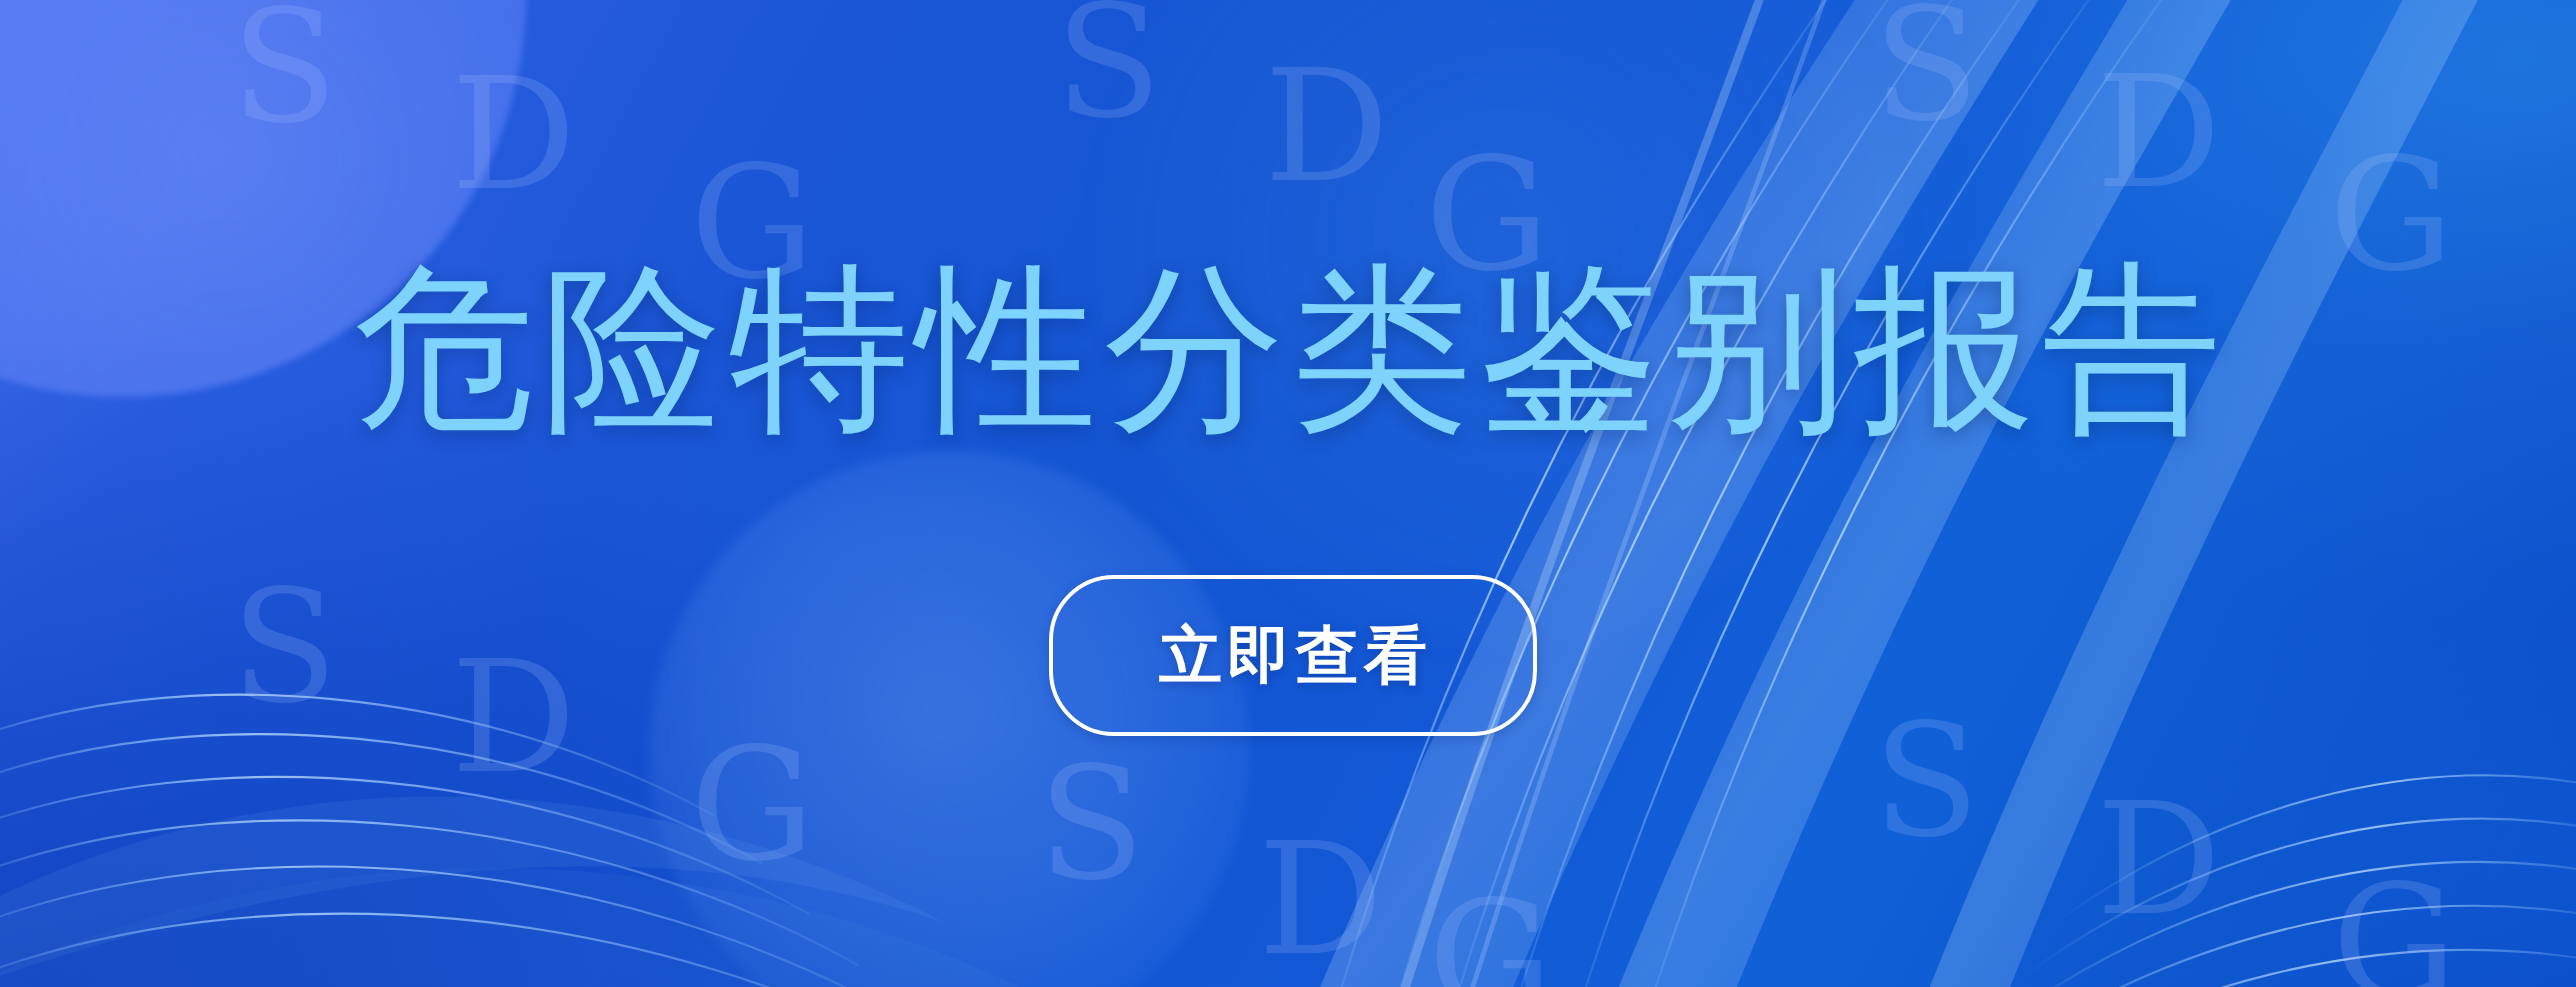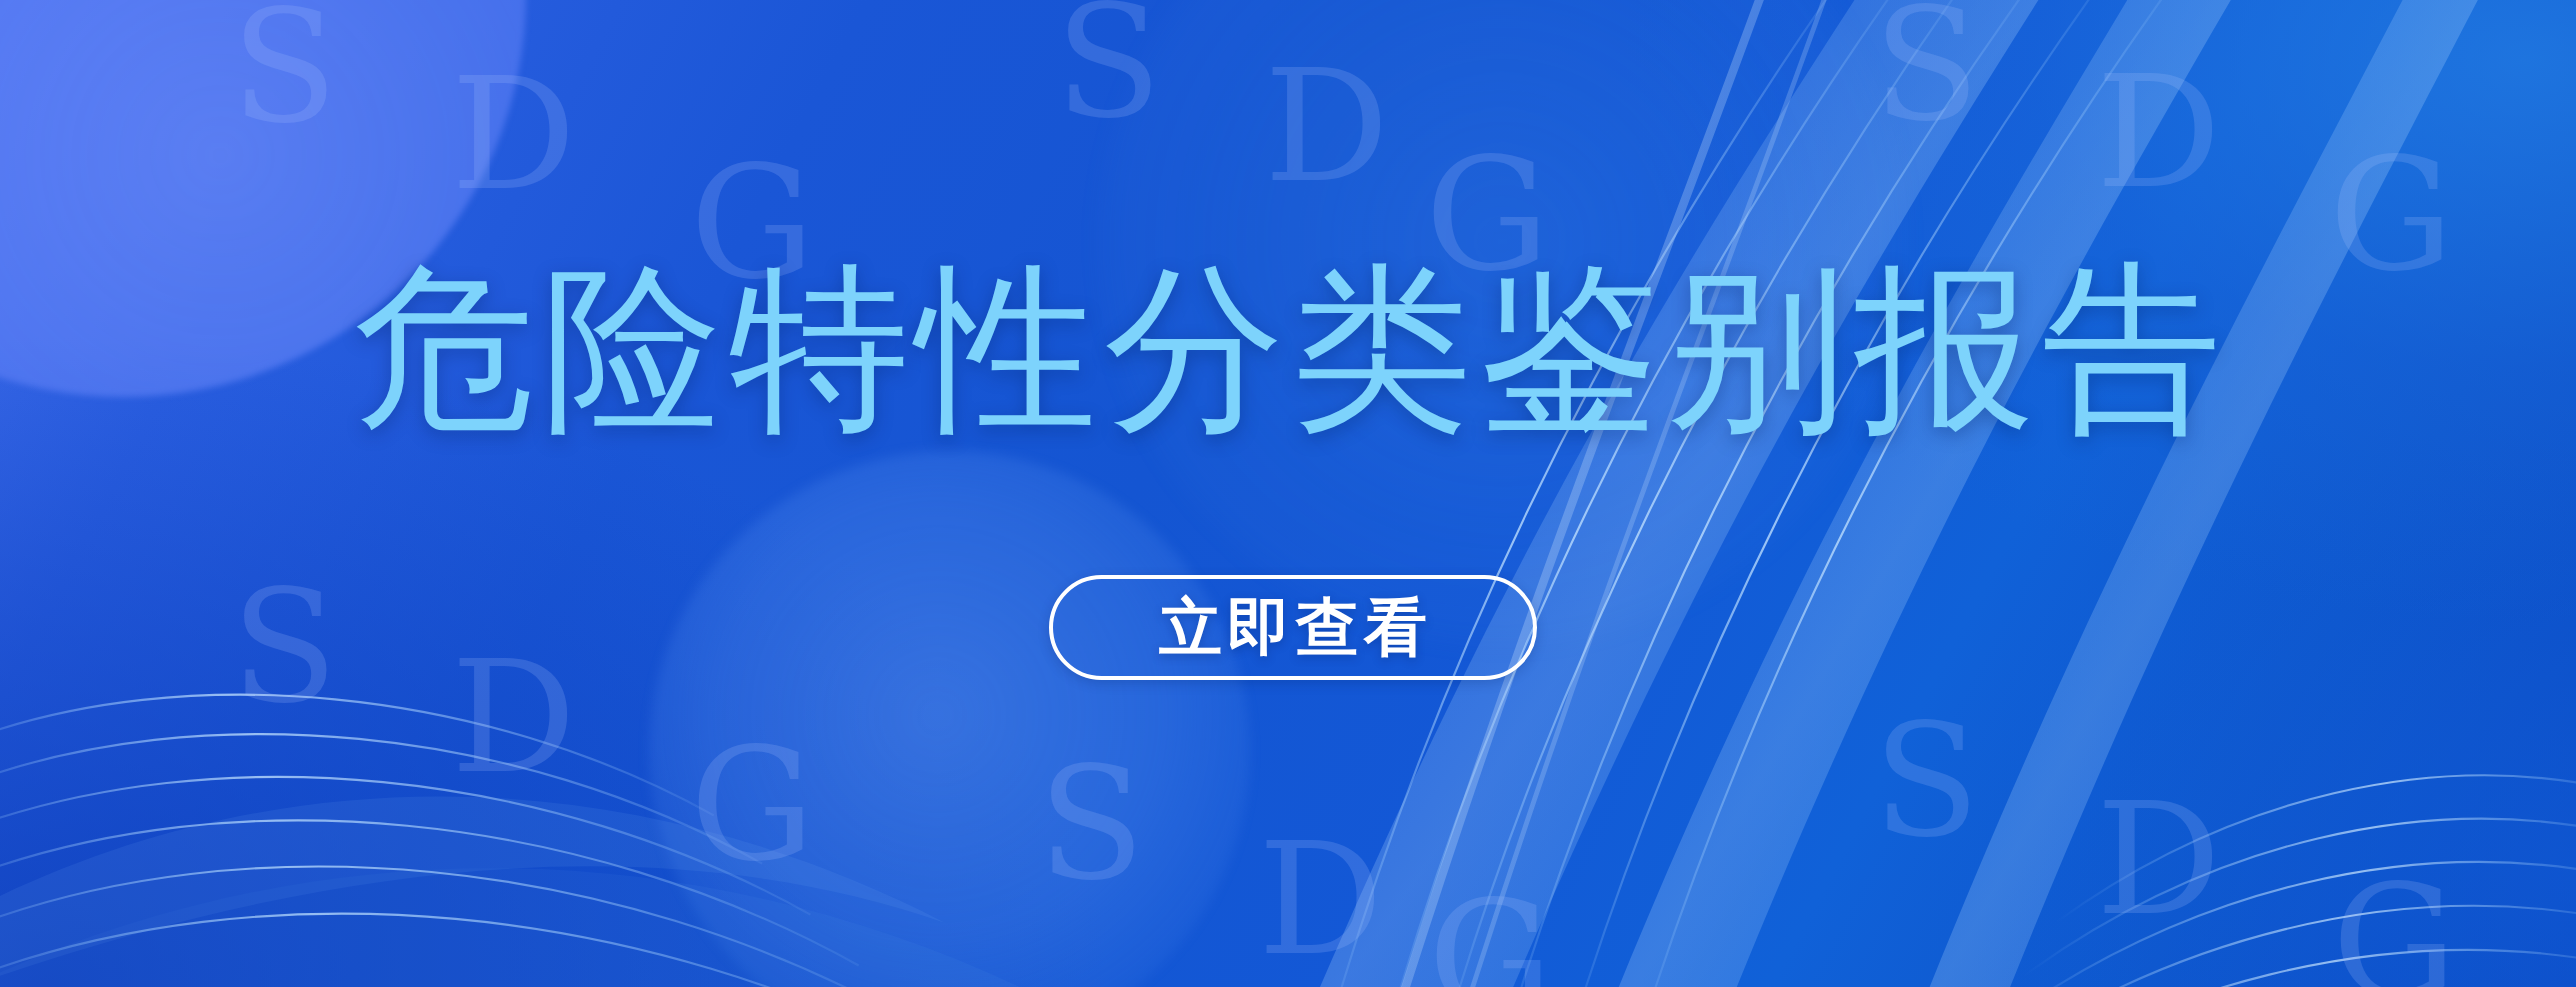--- a/index.html
+++ b/index.html
@@ -121,21 +121,21 @@
     line-height:1.08;
     text-indent:7.5px;
     text-shadow:0 5.4px 18px rgba(4,28,92,.34);
     white-space:nowrap;
   }
   .cta{
     position:absolute;
     left:1049px;
     top:575px;
     width:488px;
-    height:105px;
+    height:161px;
     border:4.3px solid #ffffff;
     border-radius:65px;
     display:flex;
     align-items:center;
     justify-content:center;
     background:transparent;
     box-shadow:0 3.2px 11.8px rgba(4,28,92,.20);
   }
   .cta-label{
     color:#ffffff;

